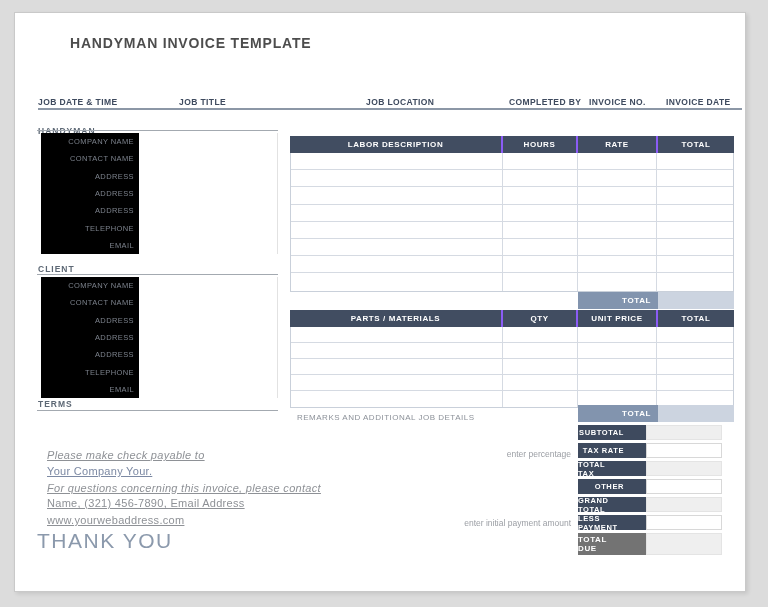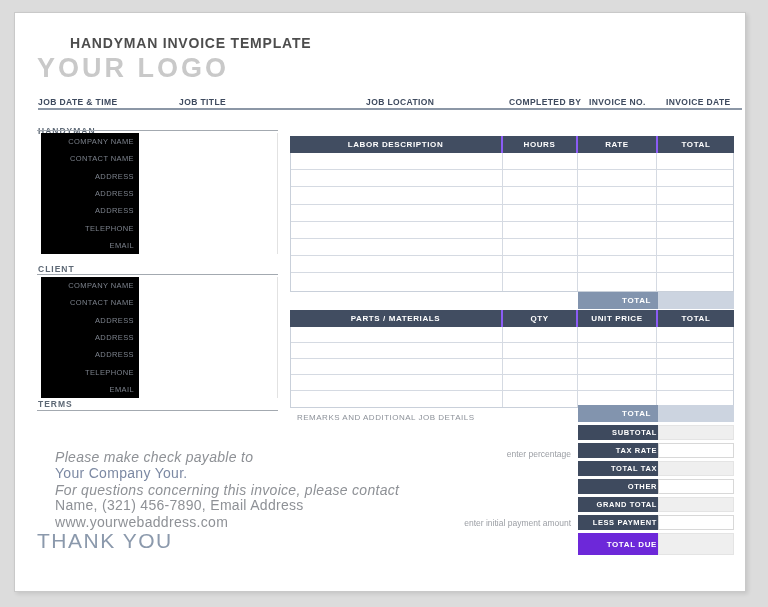--- a/index.html
+++ b/index.html
@@ -58,44 +58,43 @@
     letter-spacing:0.6px; display:flex; align-items:center; justify-content:flex-end; padding-right:7px;
   }
   .total-row .tvalue { width:76px; background:#ccd4e0; }
 
   .remarks { left:282px; top:400px; font-size:8px; color:#8c9199; letter-spacing:0.5px; }
 
   
   .totals { left:563px; top:412px; width:156px; display:flex; flex-direction:column; }
   .totals .trow { display:flex; height:15px; margin-bottom:3px; }
   .totals .tl {
-    width:80px; background:#3e4a5e; color:#ffffff; font-size:7.5px; font-weight:bold;
-    letter-spacing:0.6px; display:flex; align-items:center; justify-content:flex-end; padding-right:1px;
+    width:68px; background:#3e4a5e; color:#ffffff; font-size:7.5px; font-weight:bold;
+    letter-spacing:0.6px; display:flex; align-items:center; justify-content:flex-end; padding-right:22px;
   }
   .totals .tv { width:76px; border:1px solid #e0e0e0; }
   .totals .tv.gray { background:#efefef; border-color:#e4e4e4; }
   .totals .tv.white { background:#ffffff; border-color:#d8d8d8; }
   .totals .trow.due { height:22px; margin-bottom:0; }
-  .totals .trow.due .tl { background:#6d28d9; font-size:8px; }
+  .totals .trow.due .tl { background:#737373; font-size:8px; }
 
   .note { font-size:8.5px; color:#9b9ea4; text-align:right; width:150px; }
 
   
-  .ft { left:40px; color:#8e9196; font-size:14px; letter-spacing:0.3px; }
+  .ft { left:32px; color:#8e9196; font-size:11px; letter-spacing:0.3px;text-decoration:underline; }
   .ital { font-style:italic; }
   .company-name { color:#7c89a3; }
   .thanks { left:22px; top:516px; font-size:21px; color:#8b99ac; letter-spacing:1.5px; }
 </style>
 </head>
 <body>
 
 <div class="page">
 
   <div class="abs doc-title">HANDYMAN INVOICE TEMPLATE</div>
-  <div class="abs logo">YOUR LOGO</div>
 
   <div class="abs job-label" style="left:23px">JOB DATE &amp; TIME</div>
   <div class="abs job-label" style="left:164px">JOB TITLE</div>
   <div class="abs job-label" style="left:351px">JOB LOCATION</div>
   <div class="abs job-label" style="left:494px">COMPLETED BY</div>
   <div class="abs job-label" style="left:574px">INVOICE NO.</div>
   <div class="abs job-label" style="left:651px">INVOICE DATE</div>
   <div class="abs job-line"></div>
 
   <div class="abs section-head" style="left:23px; top:113px">HANDYMAN</div>

